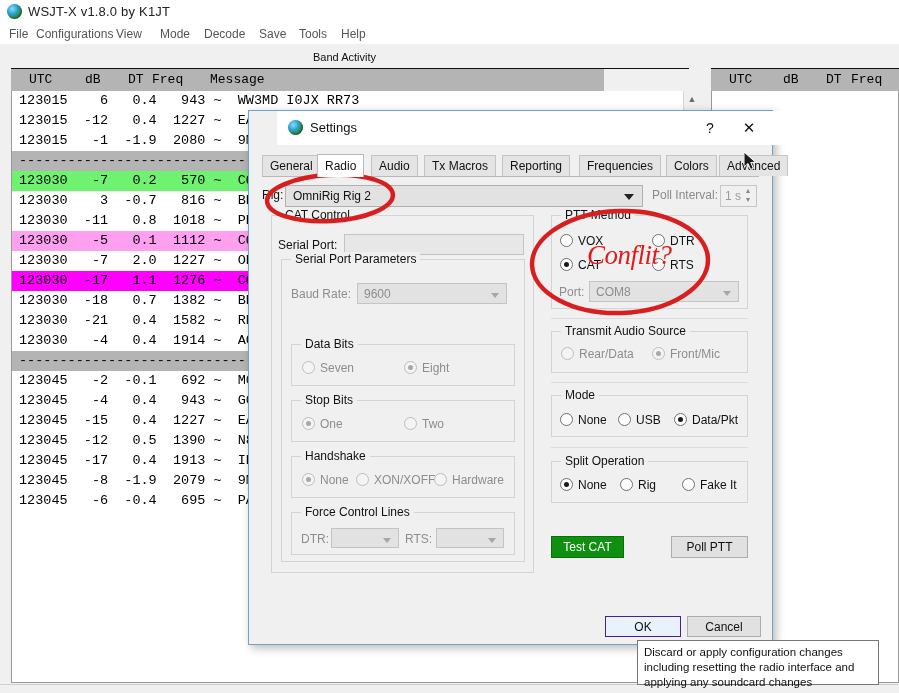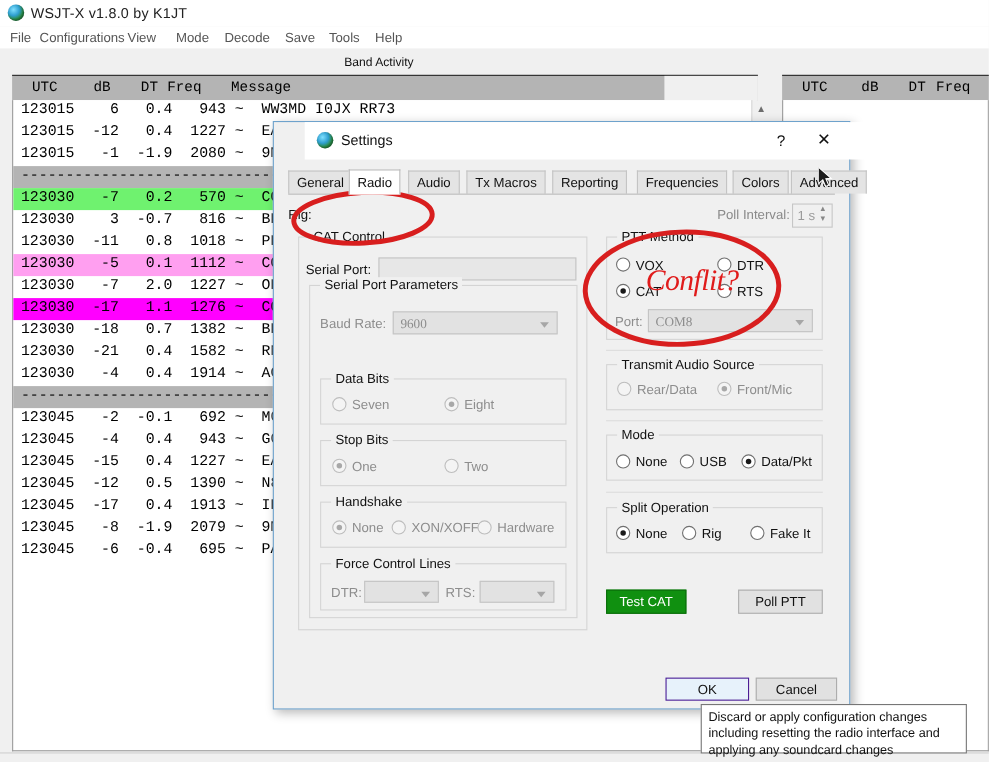--- a/index.html
+++ b/index.html
@@ -70,21 +70,21 @@
   #poll-spin{position:absolute;left:458px;top:0;width:37px;height:22px;background:#f0f0f0;border:1px solid #c6c6c6;box-sizing:border-box;}
   #poll-spin .val{position:absolute;left:4px;top:3px;font-size:12px;color:#9a9a9a;}
   #poll-spin .up,#poll-spin .dn{position:absolute;right:2px;width:12px;height:8px;color:#888;font-size:7px;text-align:center;}
   #poll-spin .up{top:1px;}#poll-spin .dn{top:10px;}
 
   .group{position:absolute;border:1px solid #d4d4d4;box-sizing:border-box;background:transparent;}
   .group > .glabel{position:absolute;top:-8px;left:9px;background:#f0f0f0;padding:0 4px;font-size:12px;color:#111;white-space:nowrap;}
   .fld-label{position:absolute;font-size:12px;color:#111;}
   .fld-label.dis{color:#8d8d8d;}
   .combo{position:absolute;background:#e2e2e2;border:1px solid #c4c4c4;box-sizing:border-box;}
-  .combo .val{position:absolute;left:6px;top:3px;font-size:12px;color:#8d8d8d;font-family:Liberation Serif, serif;}
+  .combo .val{position:absolute;left:6px;top:3px;font-size:12px;color:#8d8d8d;}
   .combo .carat{position:absolute;right:7px;top:9px;width:0;height:0;border-left:4px solid transparent;border-right:4px solid transparent;border-top:5px solid #a6a6a6;}
   .textfield{position:absolute;background:#e7e7e7;border:1px solid #c4c4c4;box-sizing:border-box;}
   .radio{position:absolute;font-size:12px;color:#111;white-space:nowrap;padding-left:18px;line-height:14px;}
   .radio.dis{color:#8d8d8d;}
   .radio .dot{position:absolute;left:0;top:0;width:13px;height:13px;border-radius:50%;
     border:1px solid #707070;background:#fff;box-sizing:border-box;}
   .radio.dis .dot{border-color:#bdbdbd;background:#f4f4f4;}
   .radio.sel .dot:after{content:"";position:absolute;left:3px;top:3px;width:5px;height:5px;border-radius:50%;background:#1a1a1a;}
   .radio.dis.sel .dot:after{background:#a8a8a8;}
   .hrule{position:absolute;height:1px;background:#dcdcdc;}
@@ -192,20 +192,24 @@
     <div class="tab" style="left:240px">Reporting</div>
     <div class="tab" style="left:317px">Frequencies</div>
     <div class="tab" style="left:404px">Colors</div>
     <div class="tab" style="left:457px">Advanced</div>
   </div>
   <div id="tab-underline"></div>
 </div>
 
 <div id="rig-row">
   <span id="rig-label">Rig:</span>
+  <div id="rig-combo">
+    <span class="val">OmniRig Rig 2</span>
+    <span class="carat"></span>
+  </div>
   <span id="poll-label">Poll Interval:</span>
   <div id="poll-spin">
     <span class="val">1 s</span>
     <span class="up">▲</span>
     <span class="dn">▼</span>
   </div>
 </div>
 
 <div class="group" style="left:271px;top:215px;width:263px;height:358px;">
   <span class="glabel">CAT Control</span>

